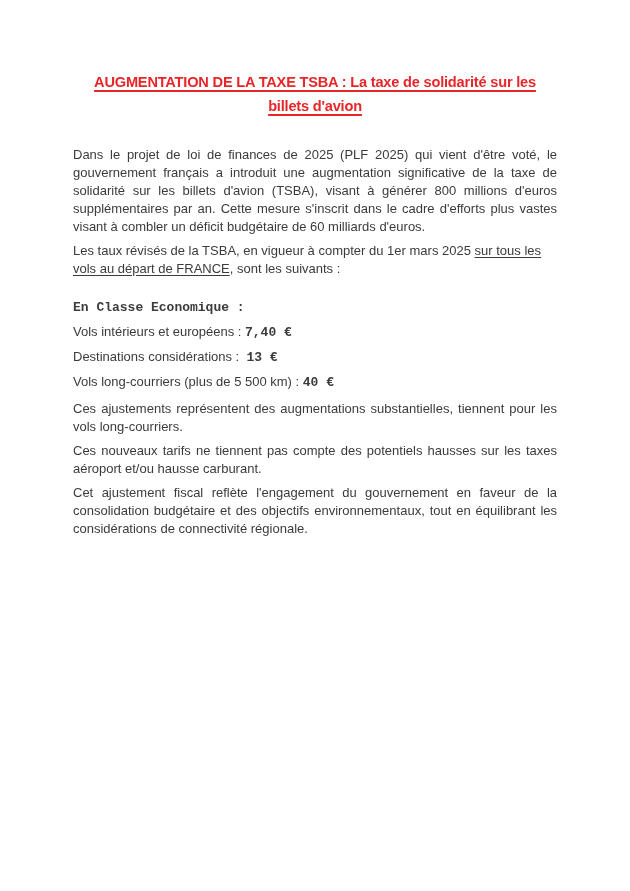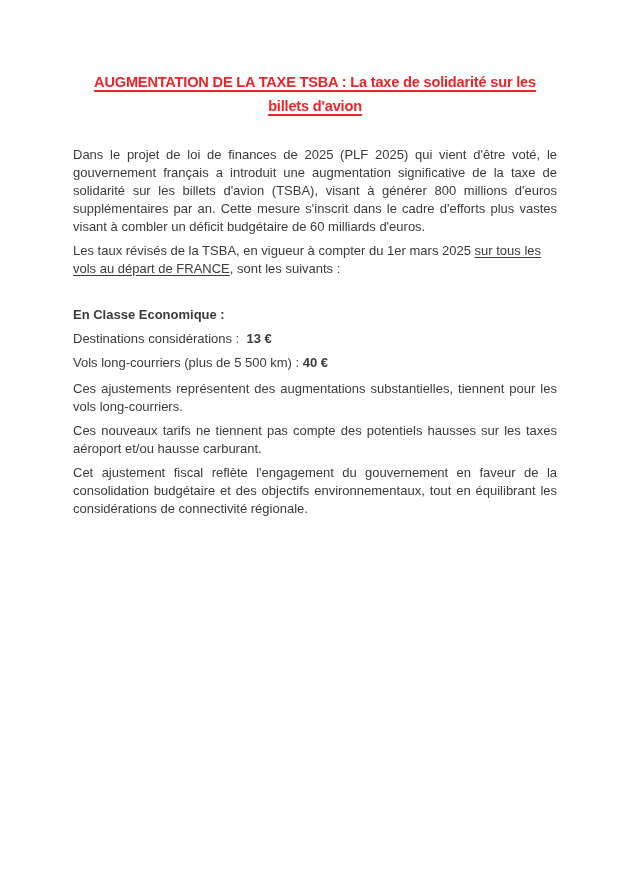--- a/index.html
+++ b/index.html
@@ -34,30 +34,31 @@
   }
   p {
     margin: 0 0 6px 0;
   }
   .justify {
     text-align: justify;
     text-justify: inter-word;
   }
   .bold {
     font-weight: bold;
+    font-family: Liberation Mono, monospace;
   }
   .u {
     text-decoration: underline;
     text-underline-offset: 2px;
   }
   .keep-ws {
     white-space: pre-wrap;
   }
   .gap-before-heading {
-    margin-bottom: 28px;
+    margin-bottom: 21px;
   }
   .rate-item {
     margin-bottom: 6px;
   }
   .gap-after-rates {
     margin-bottom: 8px;
   }
 </style>
 </head>
 <body>
@@ -67,20 +68,23 @@
   <h1 class="doc-title">AUGMENTATION DE LA TAXE TSBA : La taxe de solidarité sur les billets d'avion</h1>
 
   <p class="justify">Dans le projet de loi de finances de 2025 (PLF 2025) qui vient d'être voté, le gouvernement français a introduit une augmentation significative de la taxe de solidarité sur les billets d'avion (TSBA), visant à générer 800 millions d'euros supplémentaires par an.  Cette mesure s'inscrit dans le cadre d'efforts plus vastes visant à combler un déficit budgétaire de 60 milliards d'euros.</p>
 
   <p class="gap-before-heading">
     <span>Les taux révisés de la TSBA, en vigueur à compter du 1er mars 2025 </span><span class="u">sur tous les vols au départ de FRANCE</span><span>, sont les suivants :</span>
   </p>
 
   <p class="bold">En Classe Economique :</p>
 
+  <p class="rate-item">
+    <span class="keep-ws">Vols intérieurs et européens : </span><span class="bold">7,40 €</span>
+  </p>
 
   <p class="rate-item">
     <span class="keep-ws">Destinations considérations :  </span><span class="bold">13 €</span>
   </p>
 
   <p class="rate-item gap-after-rates">
     <span class="keep-ws">Vols long-courriers (plus de 5 500 km) : </span><span class="bold">40 €</span>
   </p>
 
   <p class="justify">Ces ajustements représentent des augmentations substantielles, tiennent pour les vols long-courriers.</p>

